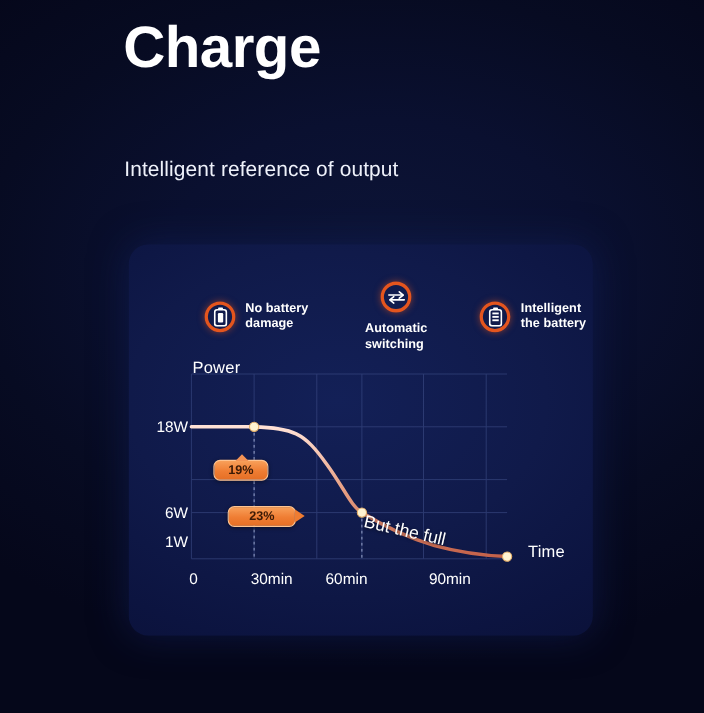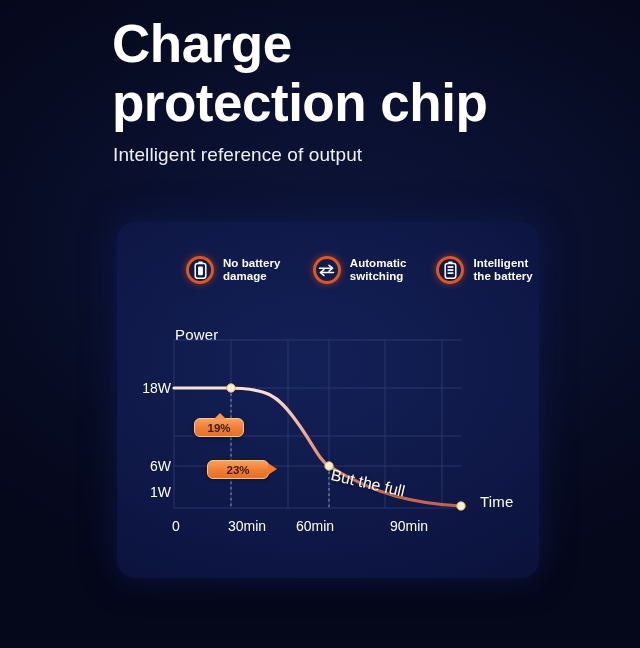--- a/index.html
+++ b/index.html
@@ -63,21 +63,21 @@
     padding-left: 40px;
     box-sizing: border-box;
   }
   .badge {
     display: flex;
     align-items: center;
     gap: 9px;
     padding-left: 29px;
   }
   .badge:nth-child(1) { width: 124px; }
-  .badge:nth-child(2) { width: 120px; }
+  .badge:nth-child(2) { width: 120px; flex-direction: column; }
   .badge:nth-child(3) { width: 130px; }
   .badge-ring {
     width: 28px;
     height: 28px;
     border-radius: 50%;
     border: 3px solid #e4551e;
     box-sizing: border-box;
     display: flex;
     align-items: center;
     justify-content: center;
@@ -199,21 +199,20 @@
     letter-spacing: 0.1px;
   }
 </style>
 </head>
 <body>
 
 <div id="page">
 
   <div id="title">
     <span class="line">Charge</span>
-    <span class="line">protection chip</span>
   </div>
 
   <div id="subtitle">Intelligent reference of output</div>
 
   <div id="card">
 
     <div class="badge-row">
 
       <div class="badge">
         <span class="badge-ring">

